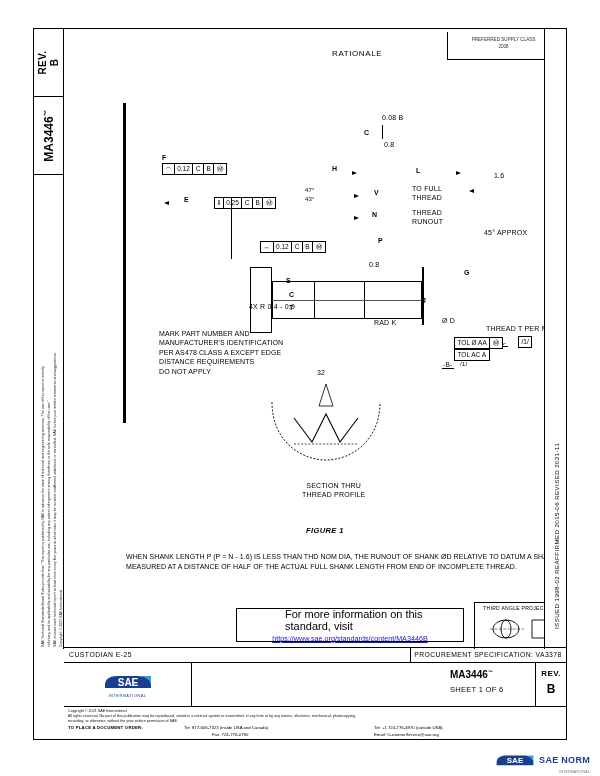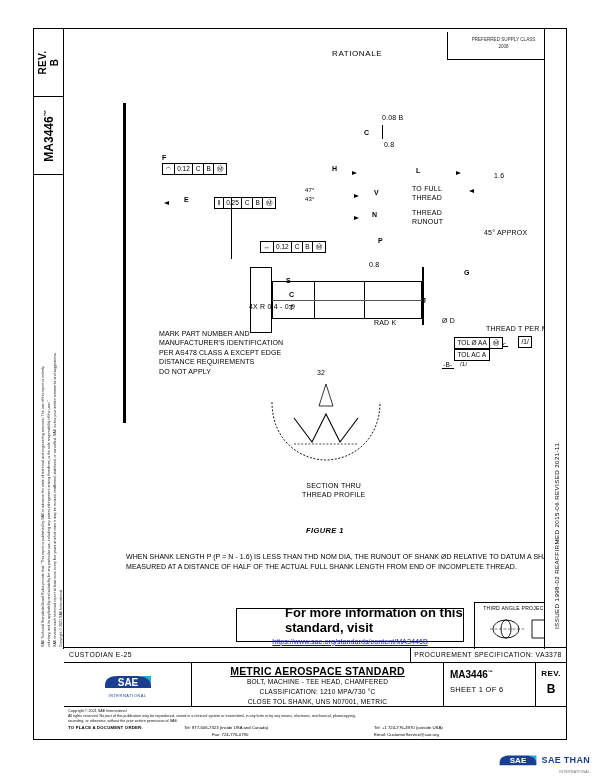--- a/index.html
+++ b/index.html
@@ -145,21 +145,21 @@
   .shank-note { position:absolute; left:62px; top:523px; width:460px; font-size:7px; line-height:1.45; letter-spacing:.05px; }
 
   
   .info-box {
     position:absolute; left:172px; top:579px;
     width:228px; height:34px;
     border:1.6px solid #000; background:#fff;
     display:flex; flex-direction:column; align-items:center; justify-content:center;
     gap:2px;
   }
-  .info-box .l1 { font-size:13px; font-weight:bold;margin-left:48px; }
+  .info-box .l1 { font-size:11px; font-weight:normal;margin-left:48px; }
   .info-box .l2 { font-size:7.2px; color:#1515d0; }
 
   
   .proj-box {
     position:absolute; left:410px; top:573px;
     width:92px; height:48px;
     border:1px solid #000; background:#fff;
   }
   .proj-box .cap { position:absolute; top:2px; left:0; width:100%; text-align:center; font-size:5px; letter-spacing:.3px; }
   .proj-box .sym { position:absolute; left:50%; top:26px; transform:translate(-50%,-50%); }
@@ -388,26 +388,20 @@
 
       <div class="tb-logo">
         <svg class="sae-mark" viewBox="0 0 100 38">
           <path d="M4,26 C4,14 14,8 28,8 L70,8 C84,8 96,14 96,26 L96,32 L4,32 Z" fill="#1b3f8f"></path>
           <path d="M62,8 L96,8 L96,26 C96,16 84,8 70,8 Z" fill="#29a3d9"></path>
           <text x="50" y="27" font-family="Liberation Sans, sans-serif" font-size="20" font-weight="bold" fill="#ffffff" text-anchor="middle">SAE</text>
         </svg>
         <div class="sae-sub">INTERNATIONAL</div>
       </div>
 
-      <div class="tb-desc">
-        <span class="main">METRIC AEROSPACE STANDARD</span>
-        <span class="sub">BOLT, MACHINE - TEE HEAD, CHAMFERED</span>
-        <span class="sub">CLASSIFICATION: 1210 MPA/730 °C</span>
-        <span class="sub">CLOSE TOL SHANK, UNS N07001, METRIC</span>
-      </div>
 
       <div class="tb-num">
         <div class="n"><span>MA3446</span><sup>™</sup></div>
         <div class="s">SHEET 1 OF 6</div>
       </div>
 
       <div class="tb-rev">
         <div class="k">REV.</div>
         <div class="v">B</div>
       </div>
@@ -426,15 +420,15 @@
     </div>
   </div>
 </div>
 
 <div id="saenorm">
   <svg class="badge" viewBox="0 0 100 38">
     <path d="M4,26 C4,14 14,8 28,8 L70,8 C84,8 96,14 96,26 L96,32 L4,32 Z" fill="#1b3f8f"></path>
     <path d="M62,8 L96,8 L96,26 C96,16 84,8 70,8 Z" fill="#29a3d9"></path>
     <text x="50" y="27" font-family="Liberation Sans, sans-serif" font-size="20" font-weight="bold" fill="#ffffff" text-anchor="middle">SAE</text>
   </svg>
-  <div class="txt">SAE THAN</div>
+  <div class="txt">SAE NORM</div>
   <div class="sub">INTERNATIONAL</div>
 </div>
 
 </body></html>

